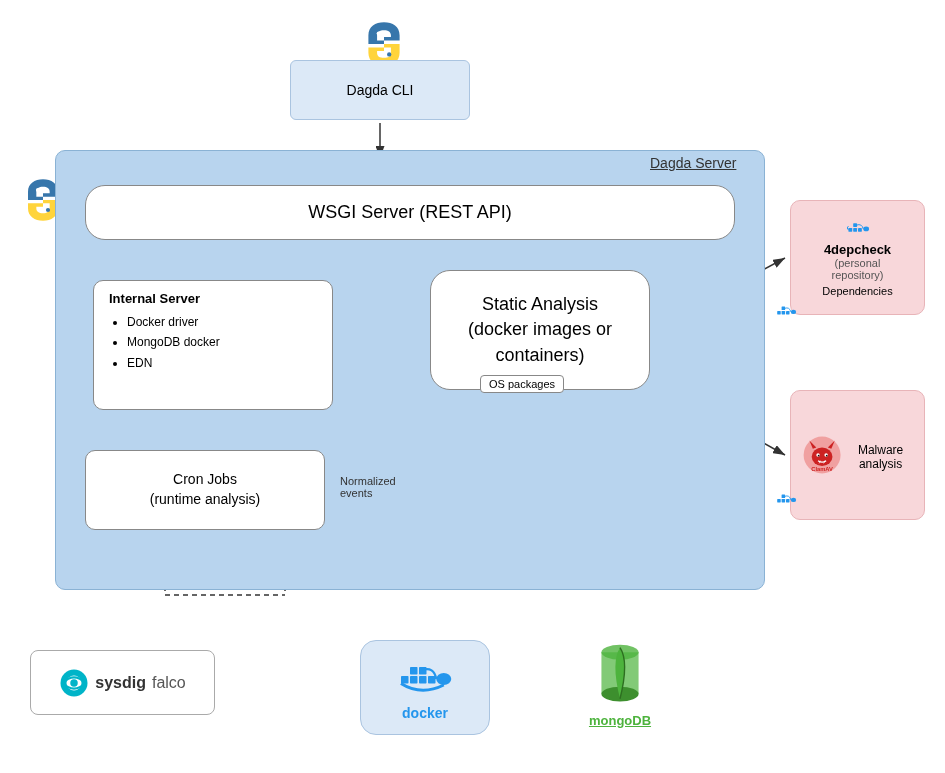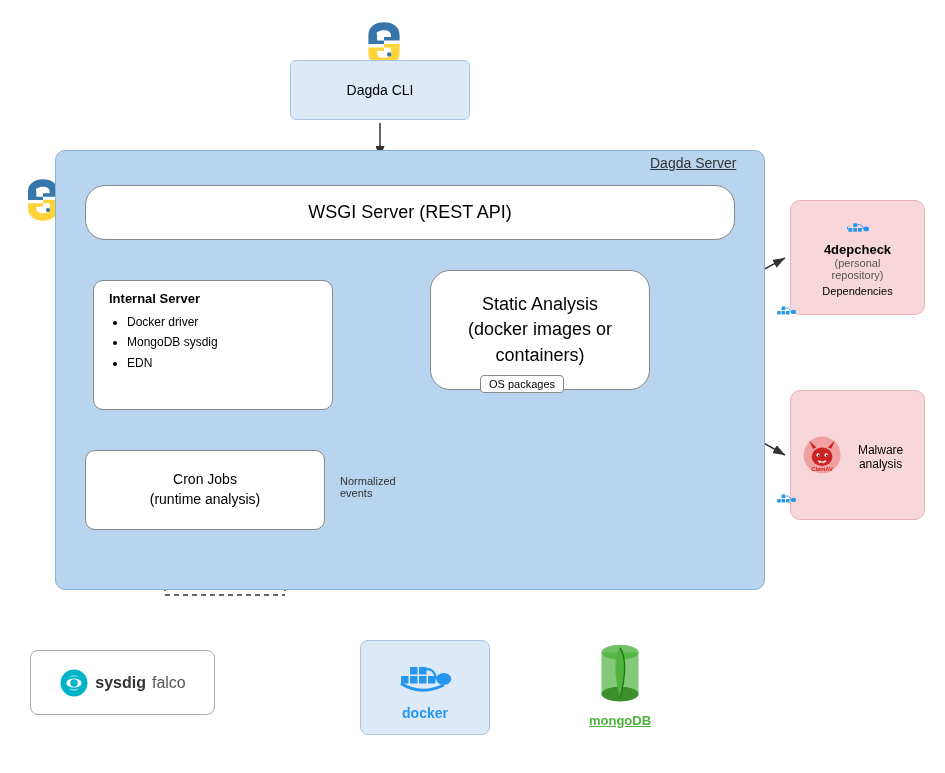--- a/index.html
+++ b/index.html
@@ -226,21 +226,21 @@
 
     
     .docker-box {
       position: absolute;
       top: 640px;
       left: 360px;
       width: 130px;
       height: 95px;
       background: #dce9f7;
       border: 1.5px solid #aac4e0;
-      border-radius: 8px;
+      border-radius: 16px;
       display: flex;
       flex-direction: column;
       align-items: center;
       justify-content: center;
       font-size: 14px;
       gap: 5px;
     }
 
     
     .mongodb-box {
@@ -329,21 +329,21 @@
 <div class="dagda-server-label">Dagda Server</div>
 
 <div class="wsgi-box">
   <span>WSGI Server (REST API)</span>
 </div>
 
 <div class="internal-server-box">
   <div class="internal-server-title">Internal Server</div>
   <ul class="internal-server-list">
     <li>Docker driver</li>
-    <li>MongoDB sysdig</li>
+    <li>MongoDB docker</li>
     <li>EDN</li>
   </ul>
 </div>
 
 <div class="static-analysis-box">
   <div>
     <span>Static Analysis</span><br>
     <span>(docker images or containers)</span>
   </div>
 </div>

